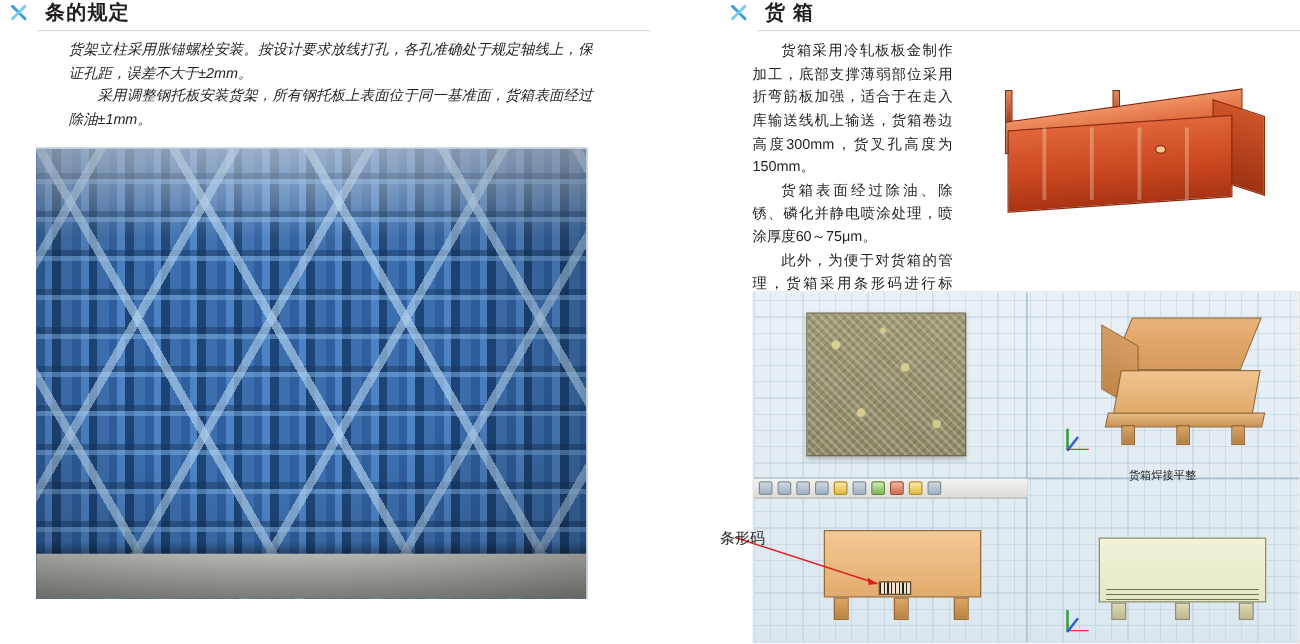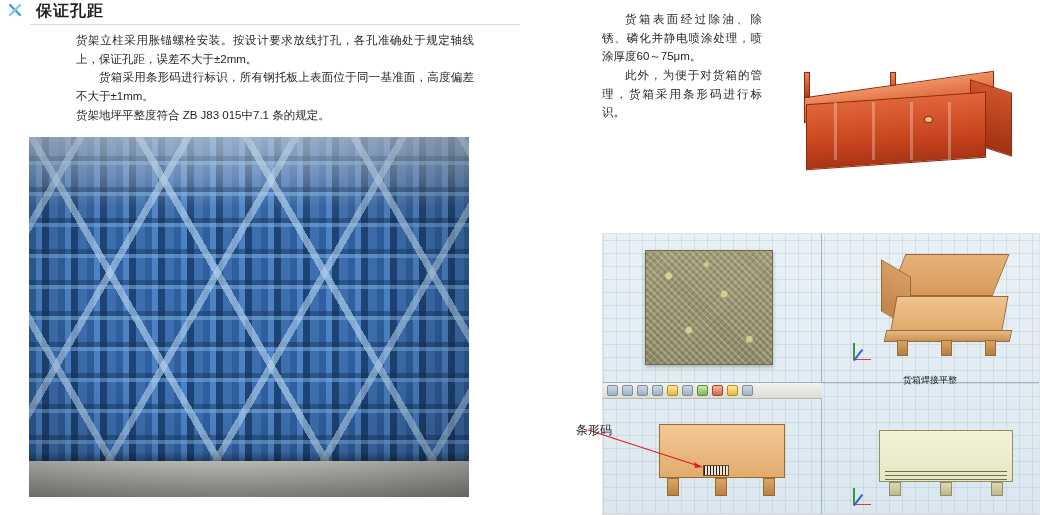--- a/index.html
+++ b/index.html
@@ -58,21 +58,22 @@
     line-height: 1.62;
     color: #231f20;
     text-align: justify;
   }
   .body-text p { margin: 0; }
   .indent { text-indent: 2em; }
 
   
   .left-text {
     margin: 9px 0 0 0;
-    padding: 0 46px 0 76px;
+    padding: 0 46px 0 55px;
+    font-style: italic;
   }
   .photo-frame {
     margin: 12px 0 0 28px;
     width: 442px;
     height: 362px;
     border: 1px solid #ffffff;
     position: relative;
     overflow: hidden;
     background: #4a6fa0;
   }
@@ -377,47 +378,57 @@
 
   <div class="column col-left">
 
     <div class="heading">
       <span class="heading-mark">
         <svg width="22" height="22" viewBox="0 0 22 22">
           <path d="M2 5 L12 15" stroke="#3aa0dc" stroke-width="2.4" fill="none" stroke-linecap="round"></path>
           <path d="M12 5 L2 15" stroke="#7ec9ef" stroke-width="2.4" fill="none" stroke-linecap="round"></path>
         </svg>
       </span>
-      <span class="heading-title">保证孔距</span>
+      <span class="heading-title">条的规定</span>
       <span class="heading-rule"></span>
     </div>
 
     <div class="body-text left-text">
       <p>货架立柱采用胀锚螺栓安装。按设计要求放线打孔，各孔准确处于规定轴线上，保证孔距，误差不大于±2mm。</p>
-      <p class="indent">货箱采用条形码进行标识，所有钢托板上表面位于同一基准面，高度偏差不大于±1mm。</p>
-      <p>货架地坪平整度符合 ZB J83 015中7.1 条的规定。</p>
+      <p class="indent">采用调整钢托板安装货架，所有钢托板上表面位于同一基准面，货箱表面经过除油±1mm。</p>
     </div>
 
     <div class="photo-frame">
       <div class="rack-photo"></div>
       <div class="rack-h-beams"></div>
       <div class="rack-x1"></div>
       <div class="rack-x2"></div>
       <div class="rack-light"></div>
       <div class="rack-floor-shadow"></div>
       <div class="rack-floor"></div>
       <div class="rack-vignette"></div>
     </div>
 
   </div>
 
   <div class="column col-right">
 
+    <div class="heading">
+      <span class="heading-mark">
+        <svg width="22" height="22" viewBox="0 0 22 22">
+          <path d="M2 5 L12 15" stroke="#3aa0dc" stroke-width="2.4" fill="none" stroke-linecap="round"></path>
+          <path d="M12 5 L2 15" stroke="#7ec9ef" stroke-width="2.4" fill="none" stroke-linecap="round"></path>
+        </svg>
+      </span>
+      <span class="heading-title">货 箱</span>
+      <span class="heading-rule"></span>
+    </div>
 
     <div class="body-text right-text" style="width:200px;">
+      <p class="indent">货箱采用冷轧板板金制作加工，底部支撑薄弱部位采用折弯筋板加强，适合于在走入库输送线机上输送，货箱卷边高度300mm，货叉孔高度为150mm。</p>
       <p class="indent">货箱表面经过除油、除锈、磷化并静电喷涂处理，喷涂厚度60～75μm。</p>
       <p class="indent">此外，为便于对货箱的管理，货箱采用条形码进行标识。</p>
     </div>
 
     <div class="right-photo-top">
       <div class="bin">
         <div class="bin-post" style="left:6px;"></div>
         <div class="bin-post" style="left:92px;"></div>
         <div class="bin-post" style="left:186px;"></div>
         <div class="bin-top"></div>

